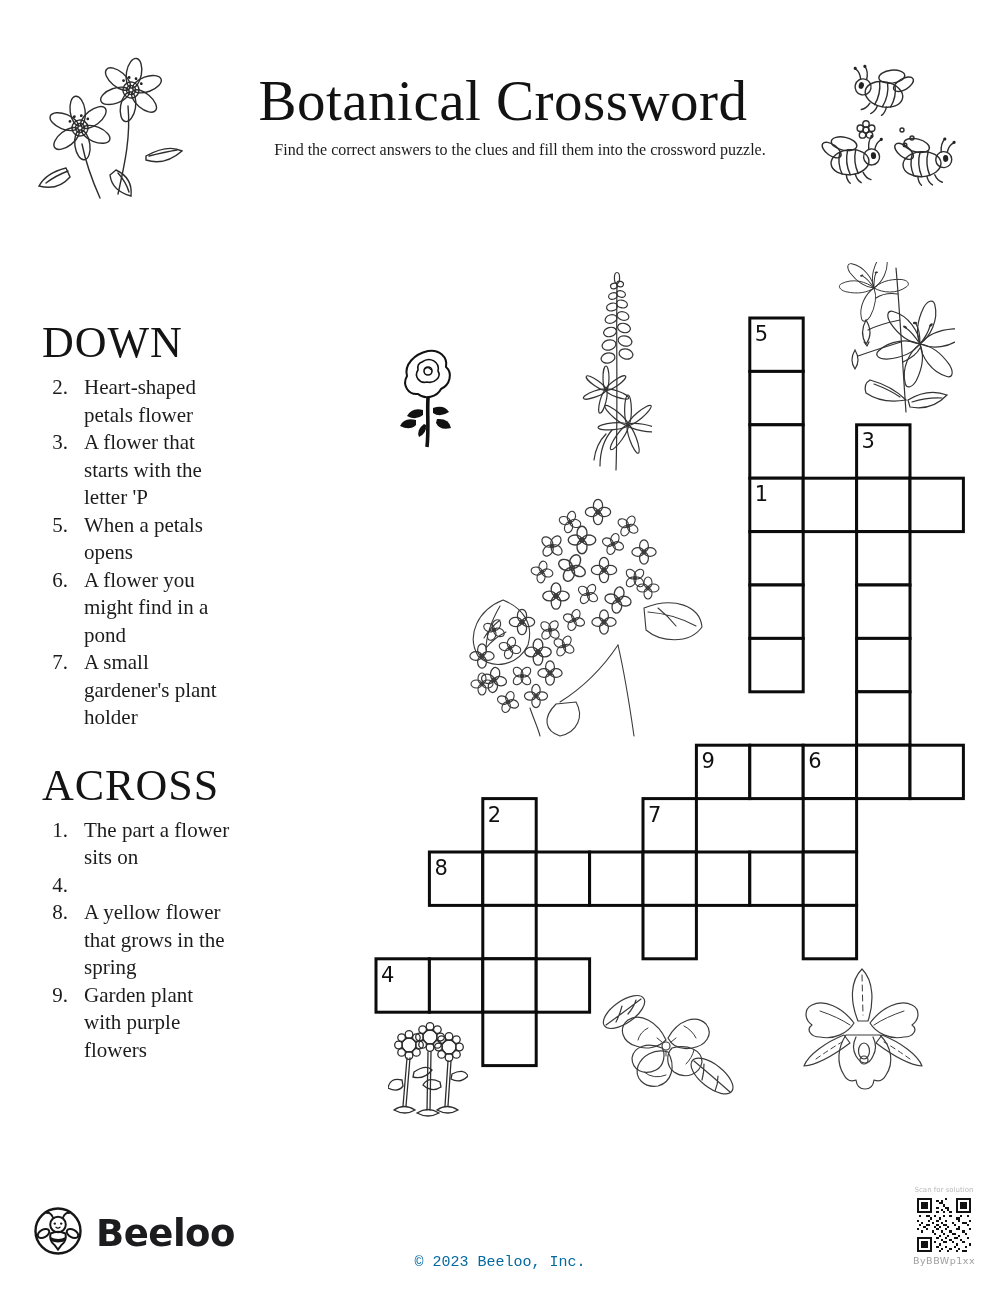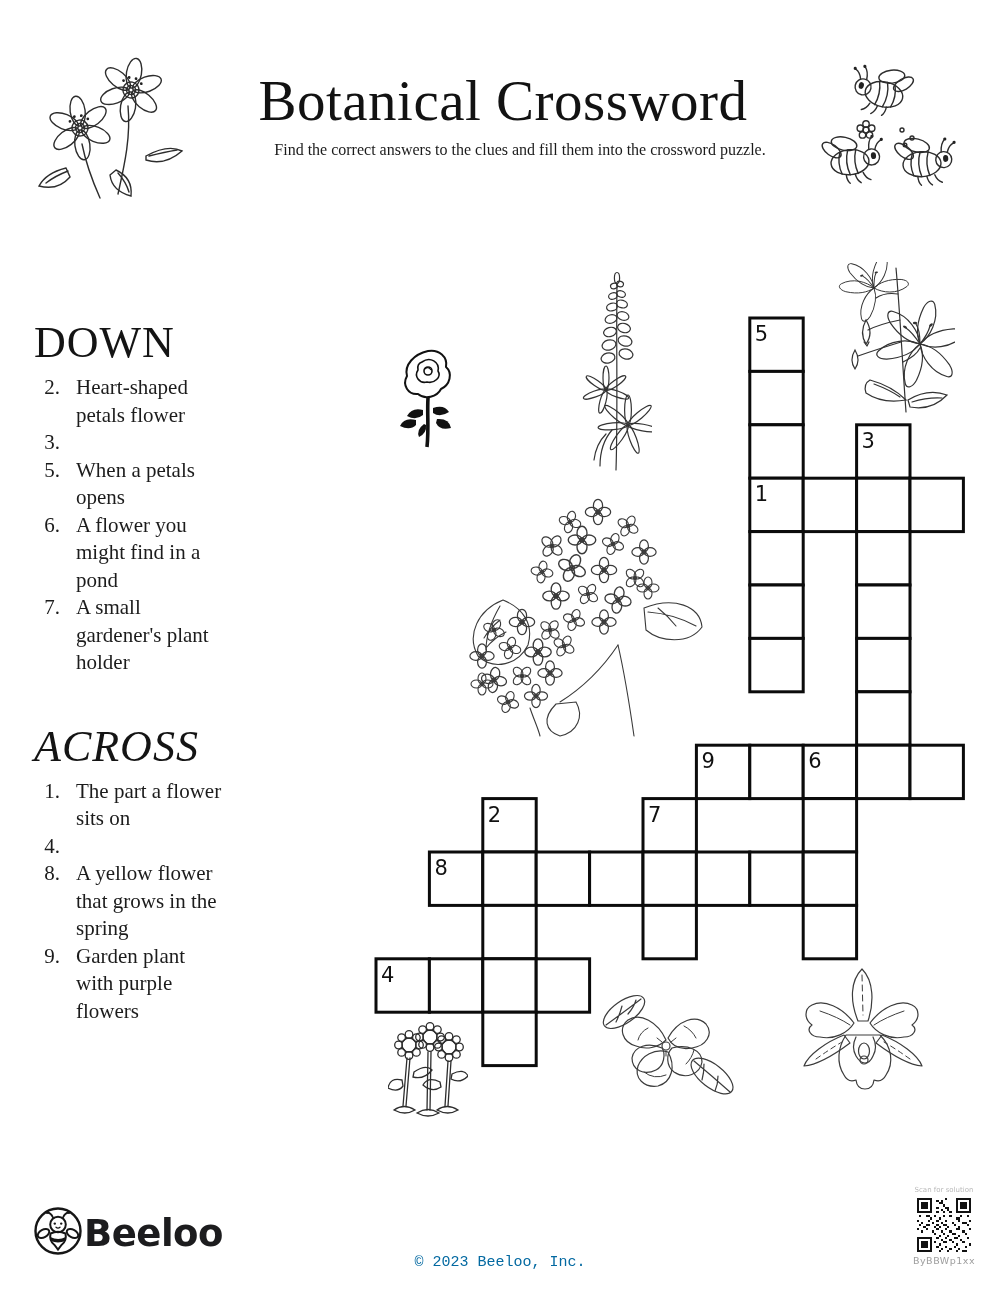--- a/index.html
+++ b/index.html
@@ -3,35 +3,35 @@
 <meta charset="utf-8">
 <style>
   html,body{margin:0;padding:0;}
   body{width:1000px;height:1294px;position:relative;background:#fff;overflow:hidden;
        font-family:"Liberation Serif",serif;color:#161616;}
   .abs{position:absolute;}
   
   #title{left:0;right:0;top:68px;text-align:center;font-size:57px;letter-spacing:.5px;color:#121212;padding-left:6px;}
   #subtitle{left:0;right:0;top:141px;text-align:center;font-size:16px;color:#1b1b1b;margin-left:40px;}
   
-  #clues{left:34px;top:320px;width:250px;}
+  #clues{left:42px;top:320px;width:250px;}
   .clues-heading{font-size:44px;line-height:1.05;letter-spacing:1px;color:#141414;margin:0 0 8px 0;}
-  #across-heading{margin-top:47px;font-style:italic;}
+  #across-heading{margin-top:31px;}
   .clue{display:flex;font-size:21px;line-height:27.5px;color:#1c1c1c;}
   .clue-num{flex:0 0 26px;width:26px;text-align:right;}
   .clue-text{margin-left:16px;width:148px;}
   
   #grid-svg{left:0;top:0;}
   .gcell{fill:#ffffff;stroke:#0b0b0b;stroke-width:3;}
   .gnum{font-family:"DejaVu Sans",sans-serif;font-size:21px;fill:#111;}
   
   .illus{position:absolute;pointer-events:none;}
   .illus *{vector-effect:none;}
   
-  #brand-text{left:84px;top:1212px;font-family:"DejaVu Sans",sans-serif;font-weight:700;
+  #brand-text{left:96px;top:1212px;font-family:"DejaVu Sans",sans-serif;font-weight:700;
               font-size:37px;letter-spacing:-.5px;color:#1c1c1e;}
   #copyright{left:0;right:0;top:1254px;text-align:center;font-family:Liberation Mono, monospace;
              font-size:15px;color:#0369a1;}
   #qr-block{left:886px;top:1186px;width:116px;text-align:center;}
   #qr-caption{font-family:"DejaVu Sans",sans-serif;font-size:7px;color:#b9b9b9;display:block;}
   #qr-label{font-family:"DejaVu Sans",sans-serif;font-size:9.5px;color:#9e9e9e;display:block;margin-top:3px;letter-spacing:.5px;}
   #qr-svg{display:block;margin:4px auto 0 auto;}
 </style>
 </head>
 <body>
@@ -106,20 +106,21 @@
 
 <div class="abs" id="clues">
   <div class="clues-heading" id="down-heading">DOWN</div>
   <div class="clue-list" id="down-list">
       <div class="clue">
         <span class="clue-num">2.</span>
         <span class="clue-text">Heart-shaped petals flower</span>
       </div>
       <div class="clue">
         <span class="clue-num">3.</span>
+        <span class="clue-text">A flower that starts with the letter 'P</span>
       </div>
       <div class="clue">
         <span class="clue-num">5.</span>
         <span class="clue-text">When a petals opens</span>
       </div>
       <div class="clue">
         <span class="clue-num">6.</span>
         <span class="clue-text">A flower you might find in a pond</span>
       </div>
       <div class="clue">

